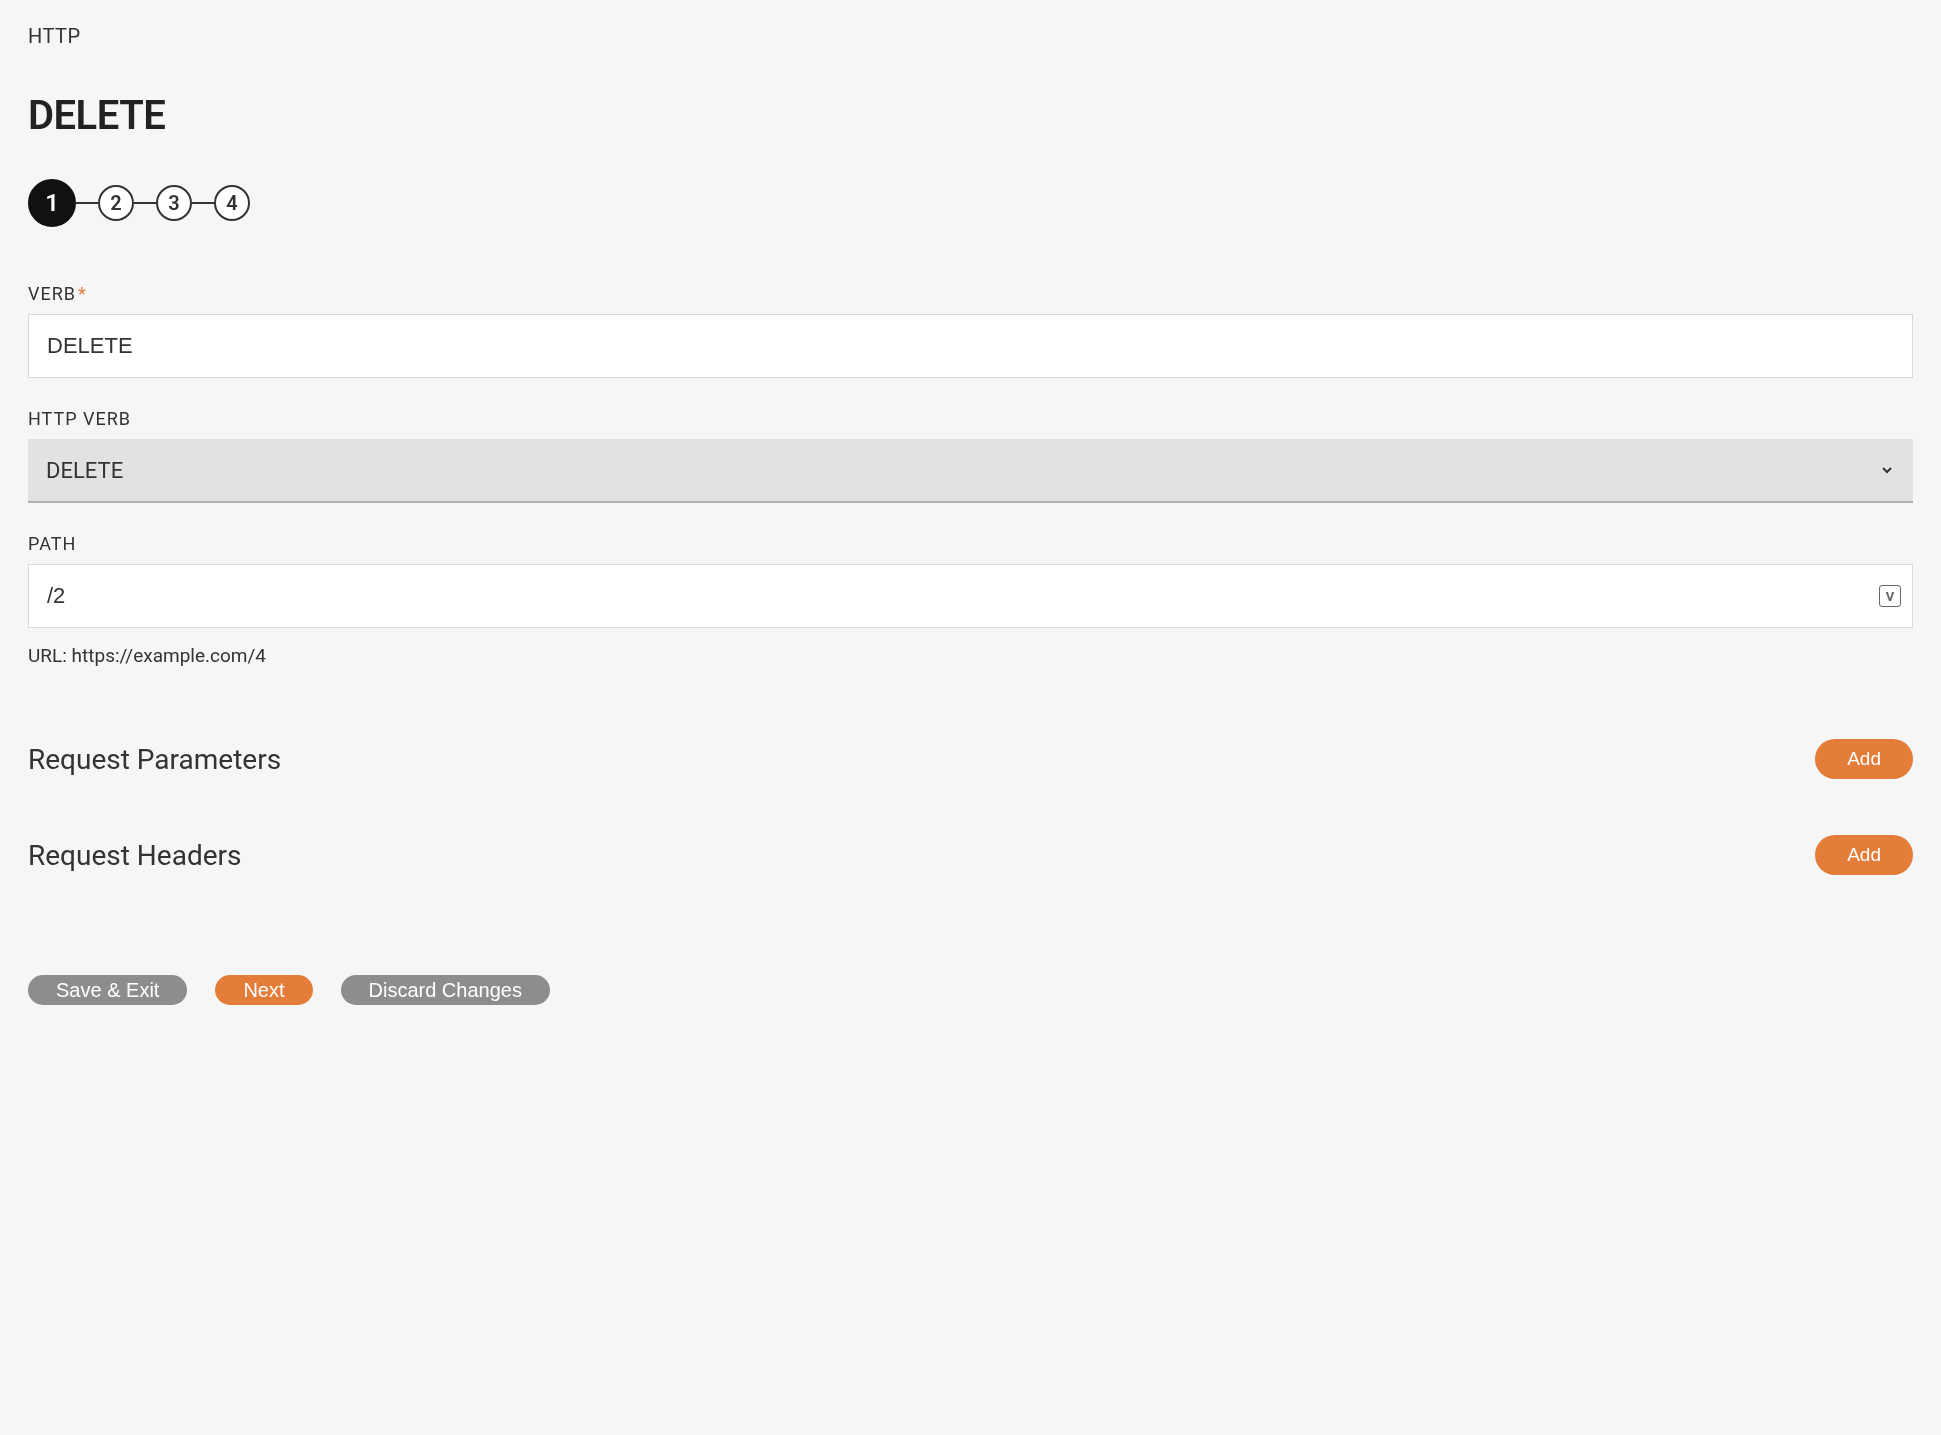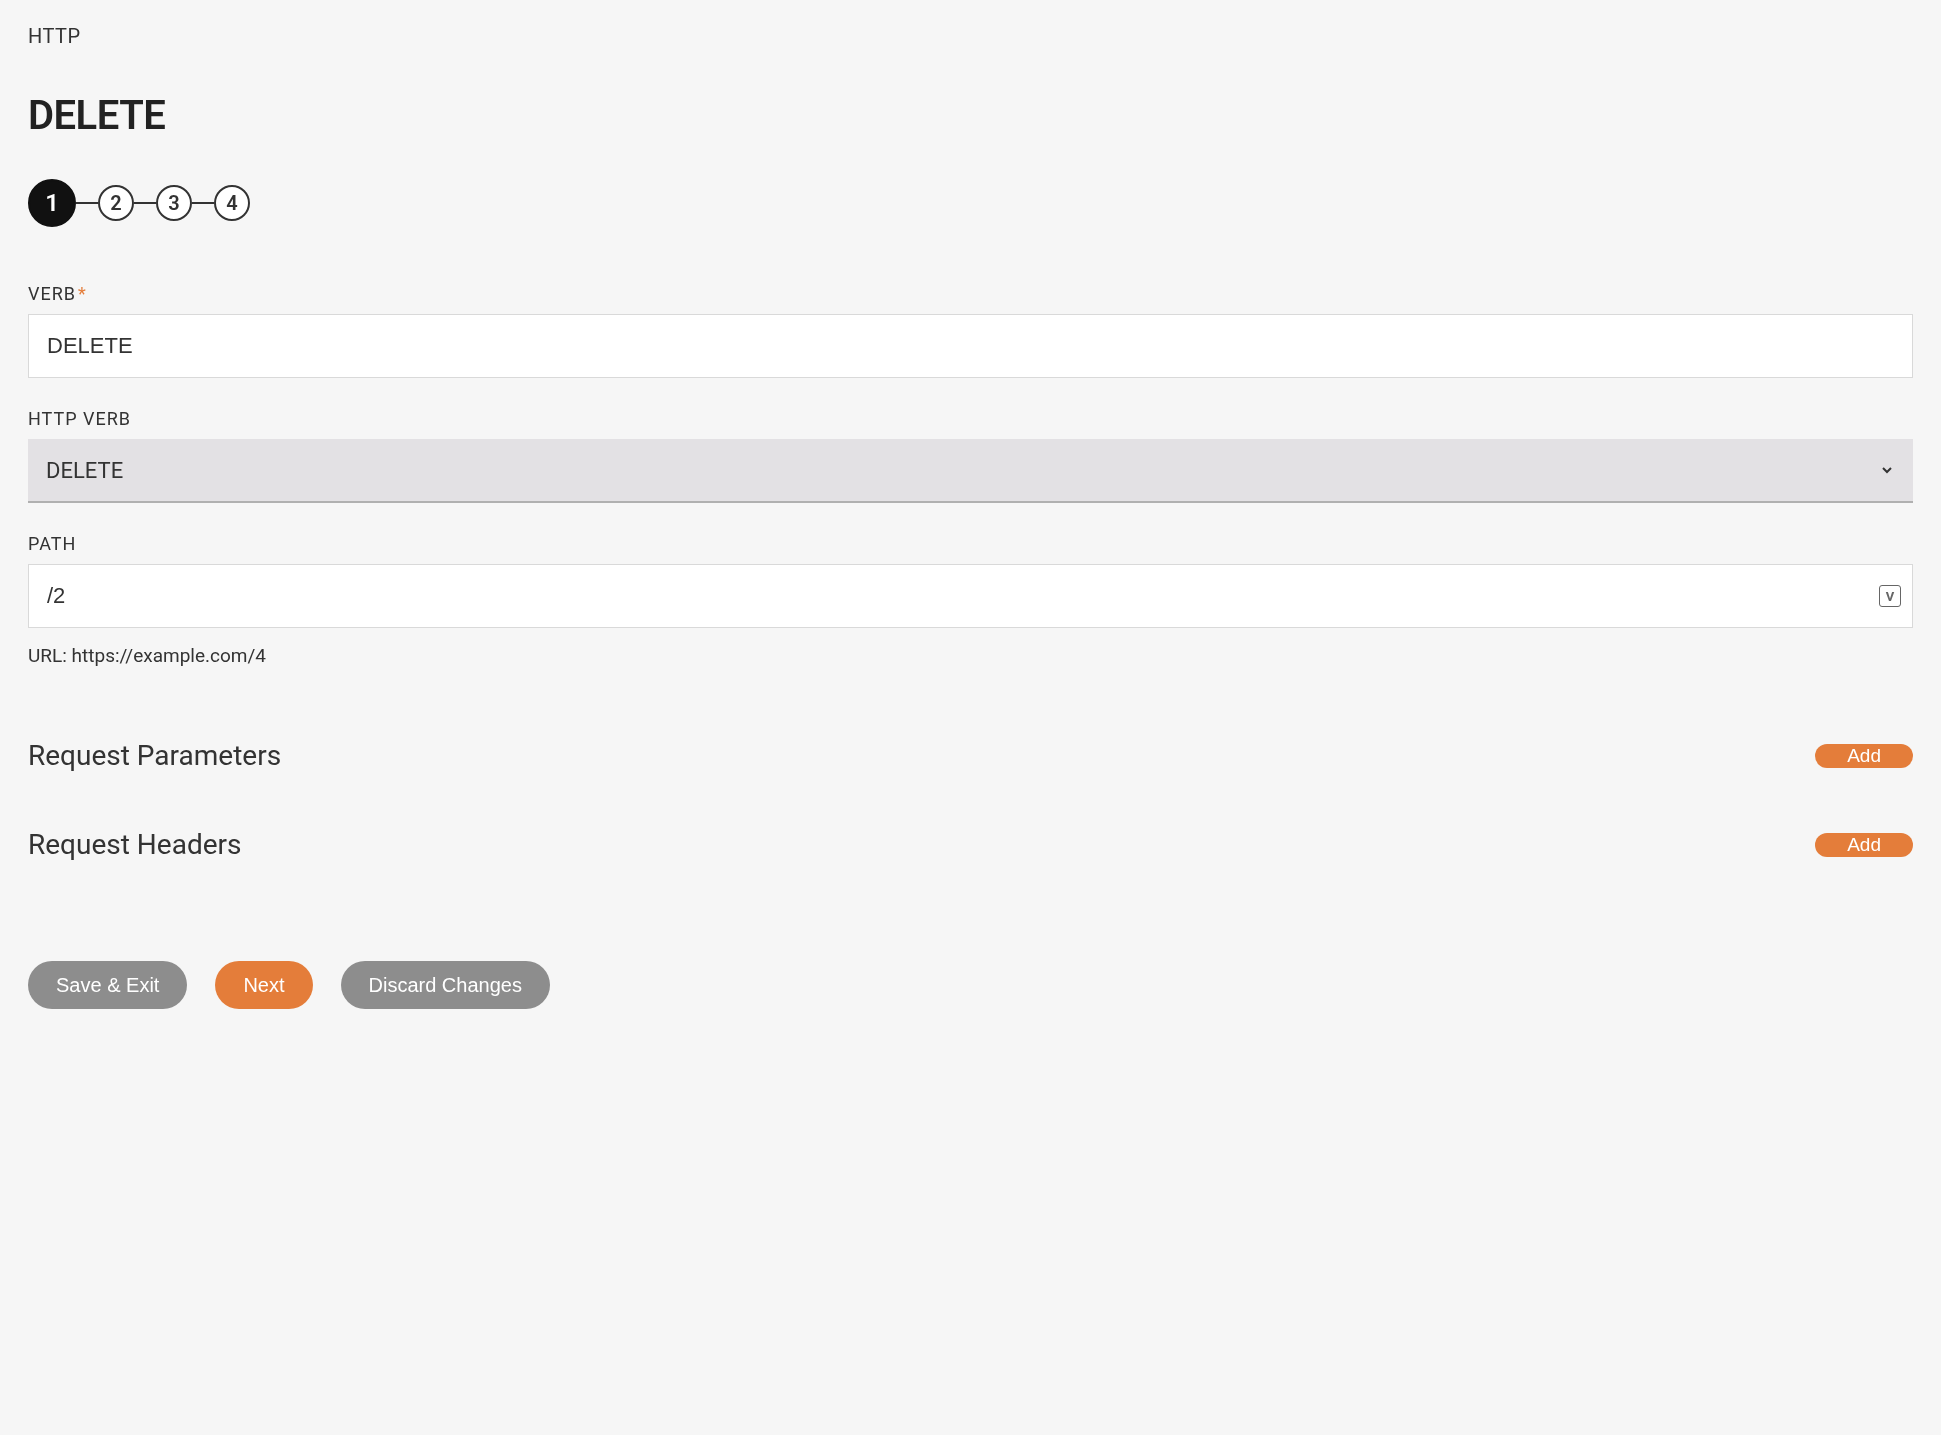--- a/index.html
+++ b/index.html
@@ -125,34 +125,34 @@
   }
   .section-row.mt-small { margin-top: 56px; }
   .section-title {
     font-size: 28px;
     color: #333;
   }
   .btn {
     border: none;
     border-radius: 999px;
     padding: 0 32px;
-    height: 24px;
+    height: 40px;
     font-size: 19px;
     font-weight: 500;
     cursor: pointer;
     color: #fff;
   }
   .btn-orange { background: #e47d3a; }
   .btn-grey { background: #8d8d8d; }
   .footer-buttons {
     display: flex;
     gap: 28px;
     margin-top: 100px;
   }
-  .footer-buttons .btn { height: 48px; padding: 0 28px; font-size: 20px; }
+  .footer-buttons .btn { height: 30px; padding: 0 28px; font-size: 20px; }
 </style>
 </head>
 <body>
 
 
 
 <a class="breadcrumb">HTTP</a>
 
 <h1 class="page-title">DELETE</h1>
 

